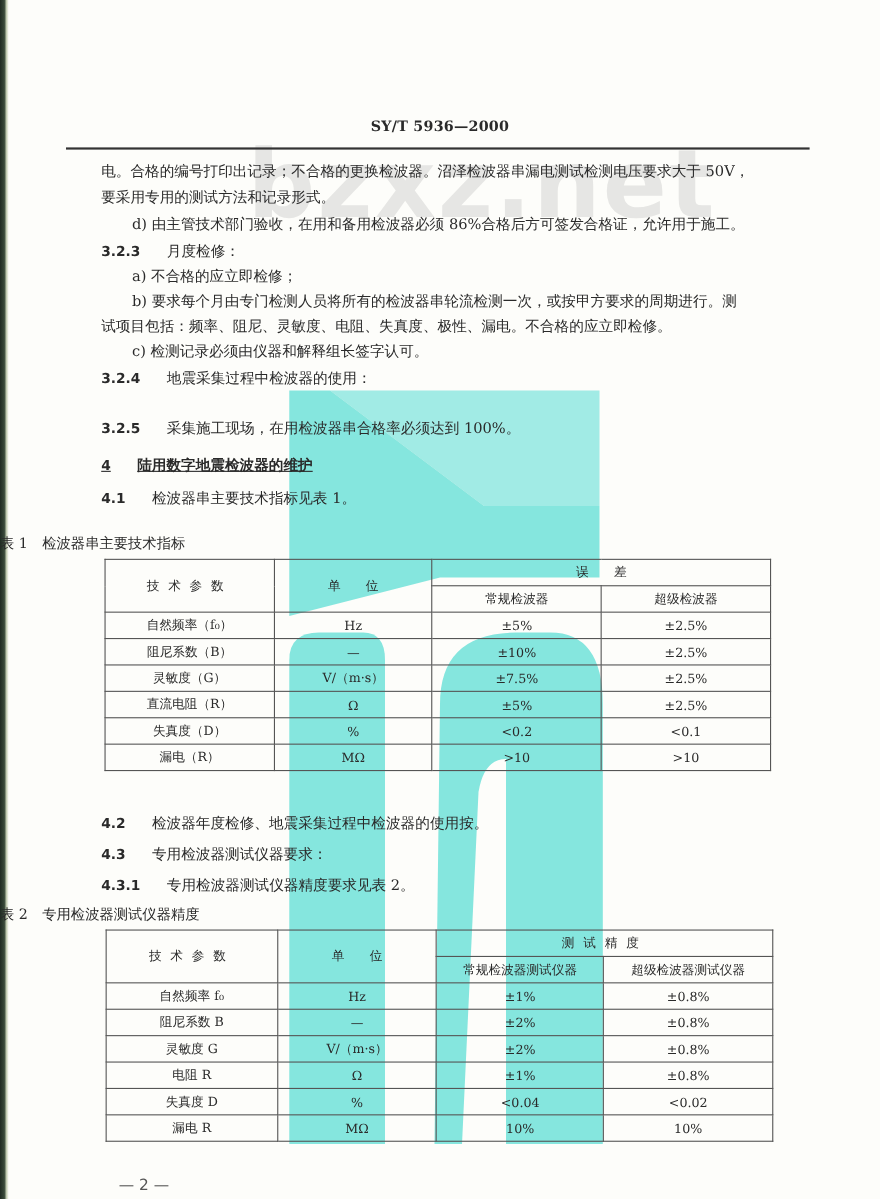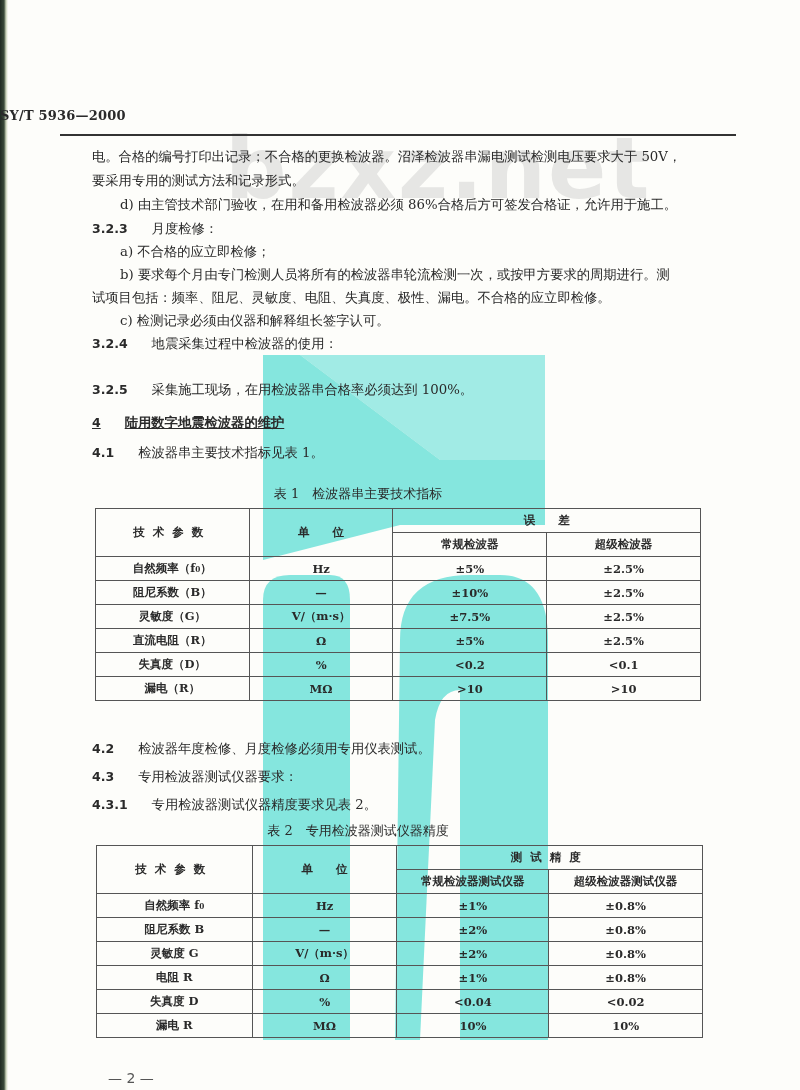--- a/index.html
+++ b/index.html
@@ -13,35 +13,35 @@
     position: absolute; left: 0; top: 0; width: 8px; height: 1090px;
     background: linear-gradient(to right, #1f2a22 0, #3a4a3a 4px, #c9d2b9 6px, #fdfdfa 8px);
   }
   .watermark { position: absolute; left: 0; top: 0; width: 800px; height: 1090px; pointer-events: none; z-index: 0; }
   .wm-text {
     position: absolute; left: 210px; top: 118px; font-family: "DejaVu Sans", sans-serif;
     font-size: 86px; font-weight: bold; color: rgba(150,150,150,0.22); letter-spacing: 2px; margin-left: 15px;
   }
   .content { position: absolute; left: 0; top: 0; width: 800px; height: 1090px; z-index: 1; }
   .header {
-    position: absolute; top: 108px; left: 0; width: 800px; text-align: left;
+    position: absolute; top: 108px; left: 0; width: 800px; text-align: center;
     font-size: 13px; font-weight: bold; letter-spacing: 0.2px;
   }
   .header-rule { position: absolute; top: 134px; left: 60px; width: 676px; height: 1.5px; background: #333; }
   .line { position: absolute; left: 92px; font-size: 13.3px; line-height: 18px; white-space: nowrap; }
   .indent { left: 120px; }
   .num { font-weight: bold; margin-right: 24px; font-family: "DejaVu Sans", sans-serif; font-size: 12.5px; }
   .section-heading { font-weight: bold; font-family: "DejaVu Sans", sans-serif; text-decoration: underline; }
-  .caption { position: absolute; left: 0; width: 716px; text-align: center; font-size: 13px; }
+  .caption { position: absolute; left: 0; width: 716px; text-align: left; font-size: 13px; }
   table.spec {
     position: absolute; border-collapse: collapse; font-size: 11.5px;
     border: 1.5px solid #444; background: transparent;
   }
   table.spec td, table.spec th {
-    border: 1px solid #555; text-align: center; padding: 0; font-weight: bold; height: 23px;
+    border: 1px solid #555; text-align: center; padding: 0; font-weight: normal; height: 23px;
   }
   table.spec th.spaced { letter-spacing: 8px; text-align: center; }
   .pageno { position: absolute; left: 108px; top: 1070px; font-size: 14px; font-family: "DejaVu Sans", sans-serif; color: #555; }
 </style>
 </head>
 <body>
 
 <div class="left-edge"></div>
 
 <div class="watermark">
@@ -140,21 +140,21 @@
     <tr>
       <td>漏电（R）</td>
       <td>MΩ</td>
       <td>&gt;10</td>
       <td>&gt;10</td>
     </tr>
   </tbody>
     </table>
 
   <div class="line" style="top:740px">
-    <span class="num">4.2</span><span>检波器年度检修、月度检修必须用专用仪表测试。</span>
+    <span class="num">4.2</span><span>检波器年度检修、地震采集过程中检波器的使用按。</span>
   </div>
   <div class="line" style="top:768px">
     <span class="num">4.3</span><span>专用检波器测试仪器要求：</span>
   </div>
   <div class="line" style="top:796px">
     <span class="num">4.3.1</span><span>专用检波器测试仪器精度要求见表 2。</span>
   </div>
 
   <div class="caption" style="top:822px">表 2　专用检波器测试仪器精度</div>
   <table class="spec" style="left:96px; top:845px; width:607px;">

